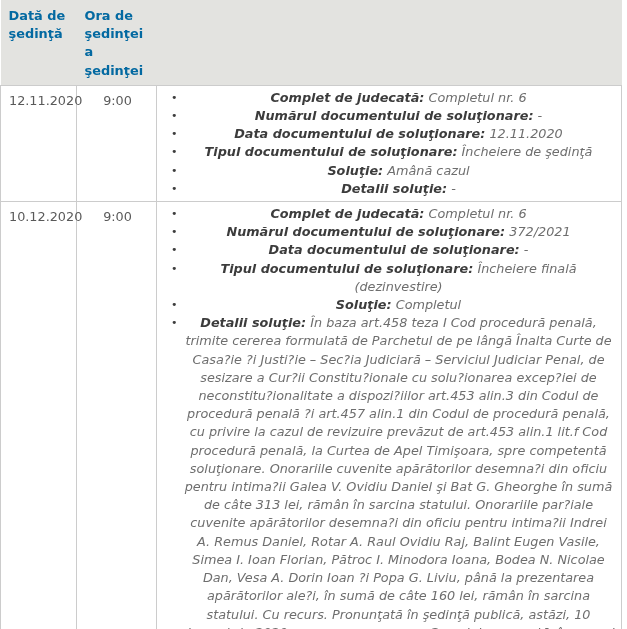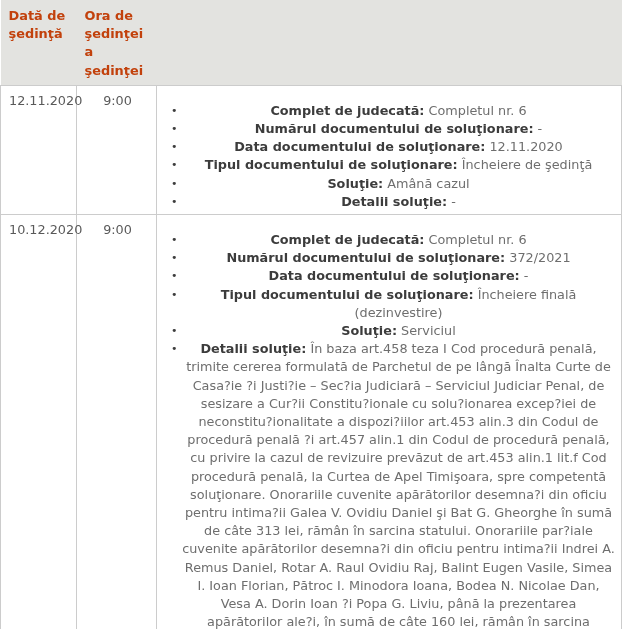--- a/index.html
+++ b/index.html
@@ -19,21 +19,21 @@
     table-layout: fixed;
     width: 621px;
     font-size: 12.8px;
   }
   col.c-date { width: 76px; }
   col.c-time { width: 80px; }
   col.c-details { width: 465px; }
 
   thead th {
     background: #e3e3e0;
-    color: #c2410c;
+    color: #0369a1;
     font-weight: bold;
     text-align: left;
     vertical-align: top;
     padding: 7px 6px 5px 8px;
     line-height: 18.2px;
     font-size: 12.9px;
     border: none;
     border-bottom: 1px solid #cccccc;
   }
   tbody td {
@@ -44,23 +44,24 @@
   td.cell-date, td.cell-time {
     padding: 6px 6px 4px 8px;
     color: #595959;
     line-height: 18.2px;
   }
   td.cell-details {
     padding: 0 6px 0 0;
     color: #6e6e6e;
   }
   ul.details-list {
-    margin: 16px 0 3px;
+    margin: 3px 0 3px;
     padding-left: 25px;
     list-style: none;
+    font-style: italic;
   }
   ul.details-list li {
     position: relative;
     line-height: 18.2px;
     color: #6e6e6e;
   }
   ul.details-list li::before {
     content: "\2022";
     position: absolute;
     left: -11px;
@@ -108,20 +109,20 @@
       </tr>
       <tr>
         <td class="cell-date">10.12.2020</td>
         <td class="cell-time">9:00</td>
         <td class="cell-details">
           <ul class="details-list">
             <li><b>Complet de judecată:</b> <span>Completul nr. 6</span></li>
             <li><b>Numărul documentului de soluţionare:</b> <span>372/2021</span></li>
             <li><b>Data documentului de soluţionare:</b> <span>-</span></li>
             <li><b>Tipul documentului de soluţionare:</b> <span>Încheiere finală (dezinvestire)</span></li>
-            <li><b>Soluţie:</b> <span>Serviciul</span></li>
+            <li><b>Soluţie:</b> <span>Completul</span></li>
             <li><b>Detalii soluţie:</b> <span>În baza art.458 teza I Cod procedură penală, trimite cererea formulată de Parchetul de pe lângă Înalta Curte de Casa?ie ?i Justi?ie – Sec?ia Judiciară – Serviciul Judiciar Penal, de sesizare a Cur?ii Constitu?ionale cu solu?ionarea excep?iei de neconstitu?ionalitate a dispozi?iilor art.453 alin.3 din Codul de procedură penală ?i art.457 alin.1 din Codul de procedură penală, cu privire la cazul de revizuire prevăzut de art.453 alin.1 lit.f Cod procedură penală, la Curtea de Apel Timişoara, spre competentă soluţionare. Onorariile cuvenite apărătorilor desemna?i din oficiu pentru intima?ii Galea V. Ovidiu Daniel şi Bat G. Gheorghe în sumă de câte 313 lei, rămân în sarcina statului. Onorariile par?iale cuvenite apărătorilor desemna?i din oficiu pentru intima?ii Indrei A. Remus Daniel, Rotar A. Raul Ovidiu Raj, Balint Eugen Vasile, Simea I. Ioan Florian, Pătroc I. Minodora Ioana, Bodea N. Nicolae Dan, Vesa A. Dorin Ioan ?i Popa G. Liviu, până la prezentarea apărătorilor ale?i, în sumă de câte 160 lei, rămân în sarcina statului. Cu recurs. Pronunţată în şedinţă publică, astăzi, 10 decembrie 2020. :::::::::::::::::::::::::::::: Cu opinie separată, în sensul respingerii excepţiei de necompetenţă a Înaltei Curţi de Casaţie şi Justiţie invocată din oficiu de instanţă şi menţinerii cauzei spre soluţionare.</span></li>
           </ul>
         </td>
       </tr>
     </tbody>
   </table>
 </div>
 
 </body></html>

